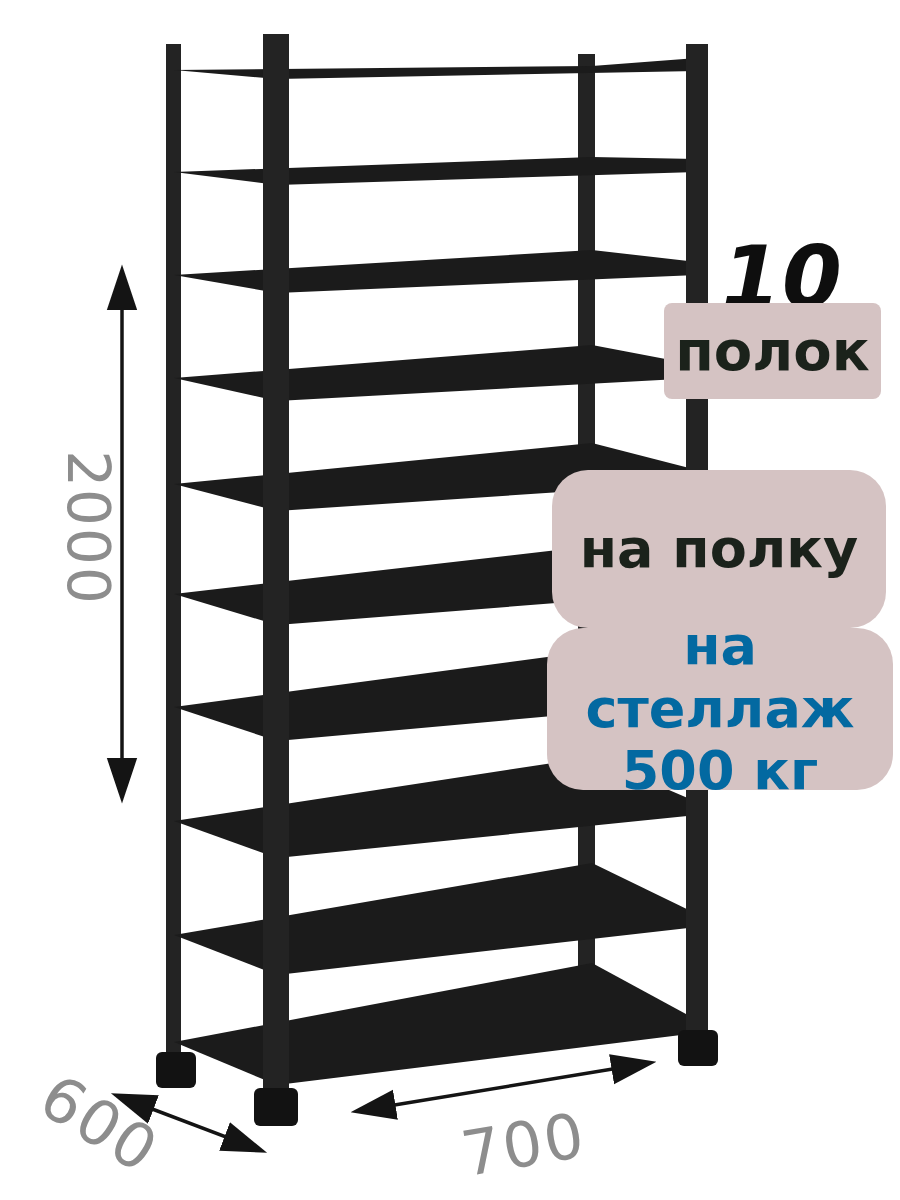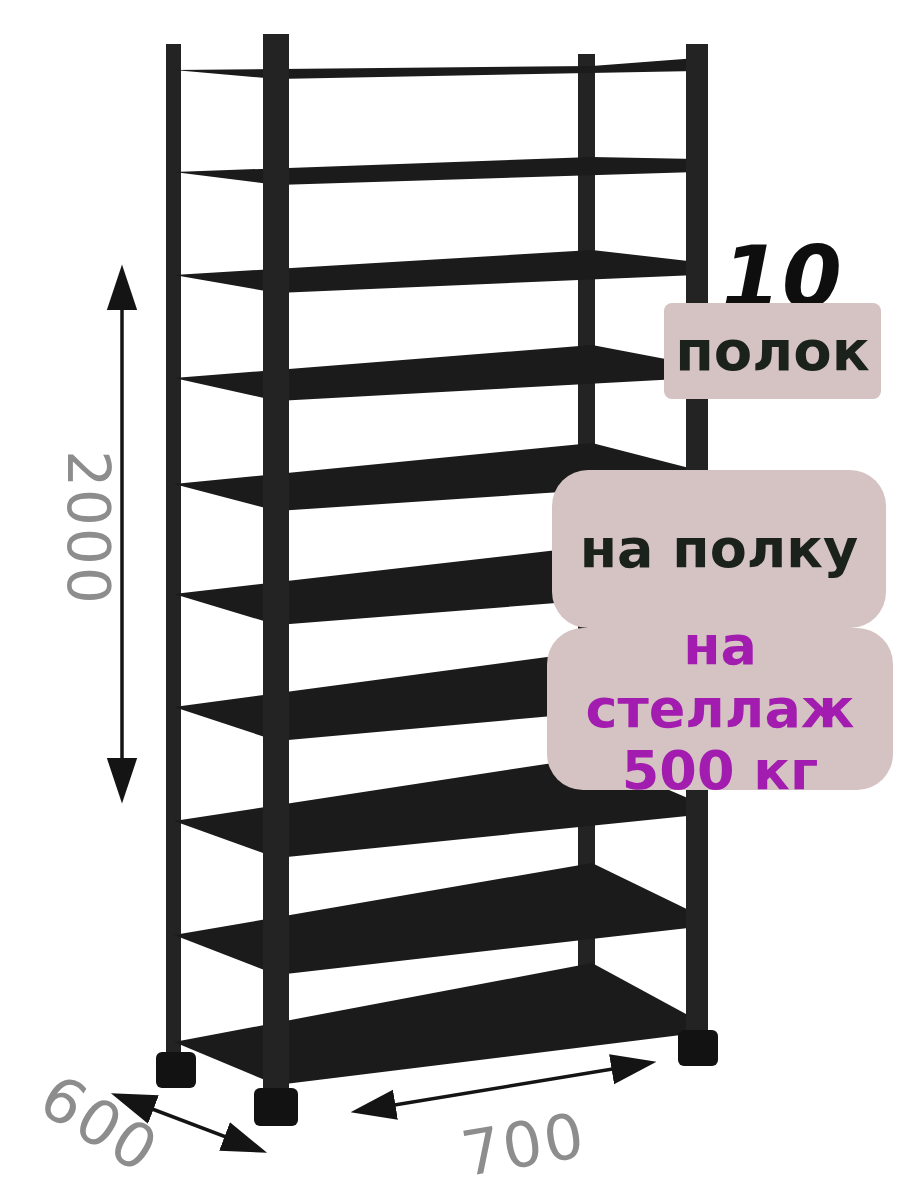--- a/index.html
+++ b/index.html
@@ -98,18 +98,18 @@
   <div class="count-number" style="color: rgb(14, 14, 14);">10</div>
 
   <div class="badge badge-count" style="background: rgb(213, 195, 195); color: rgb(27, 34, 27);">
     <span>полок</span>
   </div>
 
   <div class="badge badge-per-shelf" style="background: rgb(213, 195, 195); color: rgb(27, 34, 27);">
     <span>на полку</span>
   </div>
 
-  <div class="badge badge-per-rack" style="background: rgb(213, 195, 195); color: #a21caf;">
+  <div class="badge badge-per-rack" style="background: rgb(213, 195, 195); color: #0369a1;">
     <span>на стеллаж</span>
     <span>500 кг</span>
   </div>
 
 </div>
 
 </body></html>

